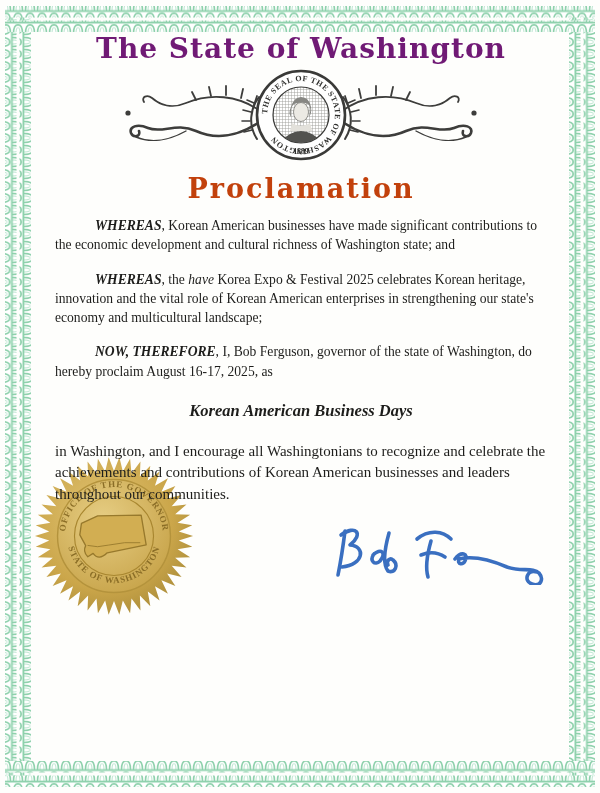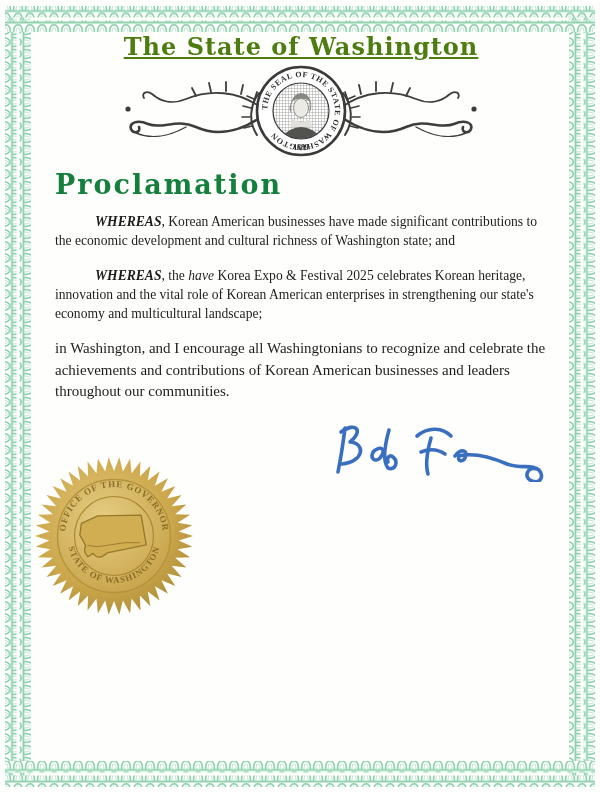--- a/index.html
+++ b/index.html
@@ -12,33 +12,33 @@
     color:#1d1d1b;
   }
   .border-svg{position:absolute;inset:0;z-index:0;}
   .content{
     position:absolute;left:55px;right:53px;top:30px;z-index:2;
   }
   .doc-title{
     text-align:center;
     font-family:"DejaVu Serif", serif;
     font-weight:bold;
-    font-size:24px;
+    font-size:28px;
     letter-spacing:1px;
-    color:#4d7c0f;
+    color:#701a75;
     margin:2px 0 0 0;
-    text-decoration:underline;
   }
   .seal-wrap{text-align:center;margin:2px 0 0 0;}
   .heading{
+    text-align:center;
     font-family:"DejaVu Serif", serif;
     font-weight:bold;
     font-size:27px;
     letter-spacing:2px;
-    color:#15803d;
+    color:#c2410c;
     margin:6px 0 12px 0;
   }
   .para{
     font-size:13.6px;
     line-height:1.42;
     text-indent:40px;
     margin:8px 0 15px 0;
     text-align:left;
   }
   .para .lead{font-weight:bold;font-style:italic;}
@@ -143,21 +143,23 @@
       </svg>
     </div>
 
     <div class="heading">Proclamation</div>
 
     <p class="para"><span class="lead">WHEREAS</span><span>, Korean American businesses have made significant contributions to the economic development and cultural richness of Washington state; and</span></p>
 
 
     <p class="para"><span class="lead">WHEREAS</span><span>, the </span><span class="it">have</span><span> Korea Expo &amp; Festival 2025 celebrates Korean heritage, innovation and the vital role of Korean American enterprises in strengthening our state's economy and multicultural landscape;</span></p>
 
-
+    <p class="para"><span class="lead">NOW, THEREFORE</span><span>, I, Bob Ferguson, governor of the state of Washington, do hereby proclaim August 16-17, 2025, as</span></p>
+
+    <div class="proclaimed-title">Korean American Business Days</div>
 
     <p class="closing">in Washington, and I encourage all Washingtonians to recognize and celebrate the achievements and contributions of Korean American businesses and leaders throughout our communities.</p>
 
     <div class="sign-block">
 
       <svg class="signature-svg" width="235" height="64" viewBox="0 0 235 64" aria-hidden="true">
         <g fill="none" stroke="#3a6fc0" stroke-width="3.6" stroke-linecap="round" stroke-linejoin="round">
           <path d="M14,10 C12,26 9,44 7,54"></path>
           <path d="M10,14 C25,3 33,13 19,24 C35,25 33,44 11,46"></path>
           <path d="M42,34 C50,26 56,32 49,40 C44,45 38,40 43,33"></path>

